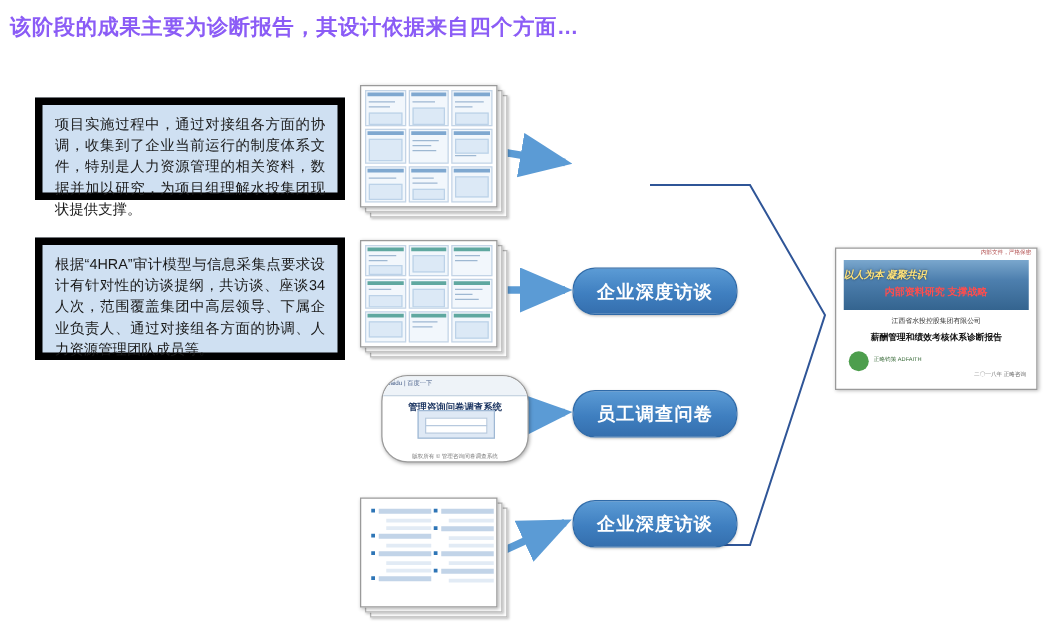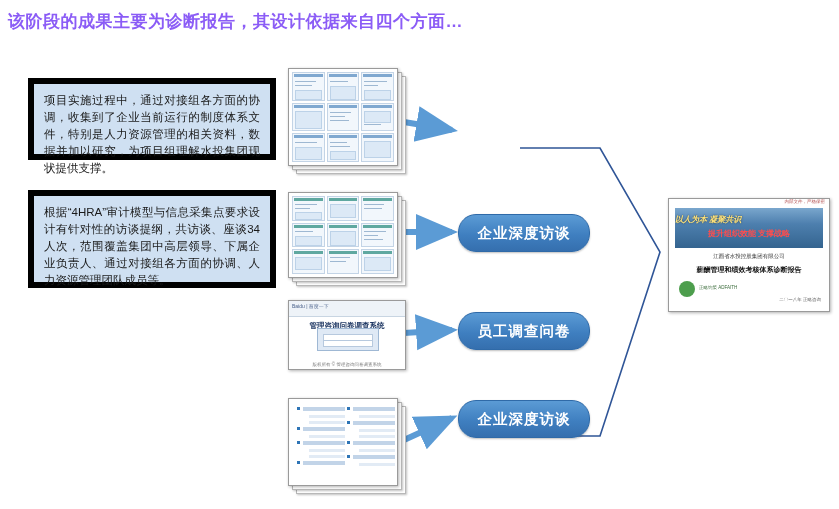--- a/index.html
+++ b/index.html
@@ -433,21 +433,21 @@
       </div>
     </div>
   </div>
 
   <div class="pill p2">
     <span>企业深度访谈</span>
   </div>
 
 
   <div class="thumbwrap" style="top:300px;">
-    <div class="thumb-main" style="left:0px; top:0px; width:116px; height:68px;">
+    <div class="thumb-main" style="left:17px; top:0px; width:116px; height:68px;border-radius:21px;">
       <div class="doc-head">Baidu | 百度一下</div>
       <div class="doc-title">管理咨询问卷调查系统</div>
       <div class="doc-form">
         <span class="fl" style="top:22%"></span>
         <span class="fl" style="top:55%"></span>
       </div>
       <div class="doc-foot">版权所有 © 管理咨询问卷调查系统</div>
     </div>
   </div>
 
@@ -486,21 +486,21 @@
   </div>
 
   <div class="pill p4">
     <span>企业深度访谈</span>
   </div>
 
   <div class="report">
     <div class="rp-top">内部文件，严格保密</div>
     <div class="rp-banner">
       <div class="bt1">以人为本 凝聚共识</div>
-      <div class="bt2">提升组织效能 支撑战略</div>
+      <div class="bt2">内部资料研究 支撑战略</div>
     </div>
     <div class="rp-org">江西省水投控股集团有限公司</div>
     <div class="rp-title">薪酬管理和绩效考核体系诊断报告</div>
     <div class="rp-logo"></div>
     <div class="rp-logotext">正略钧策
 ADFAITH</div>
     <div class="rp-right">二〇一八年
 正略咨询</div>
   </div>
 

